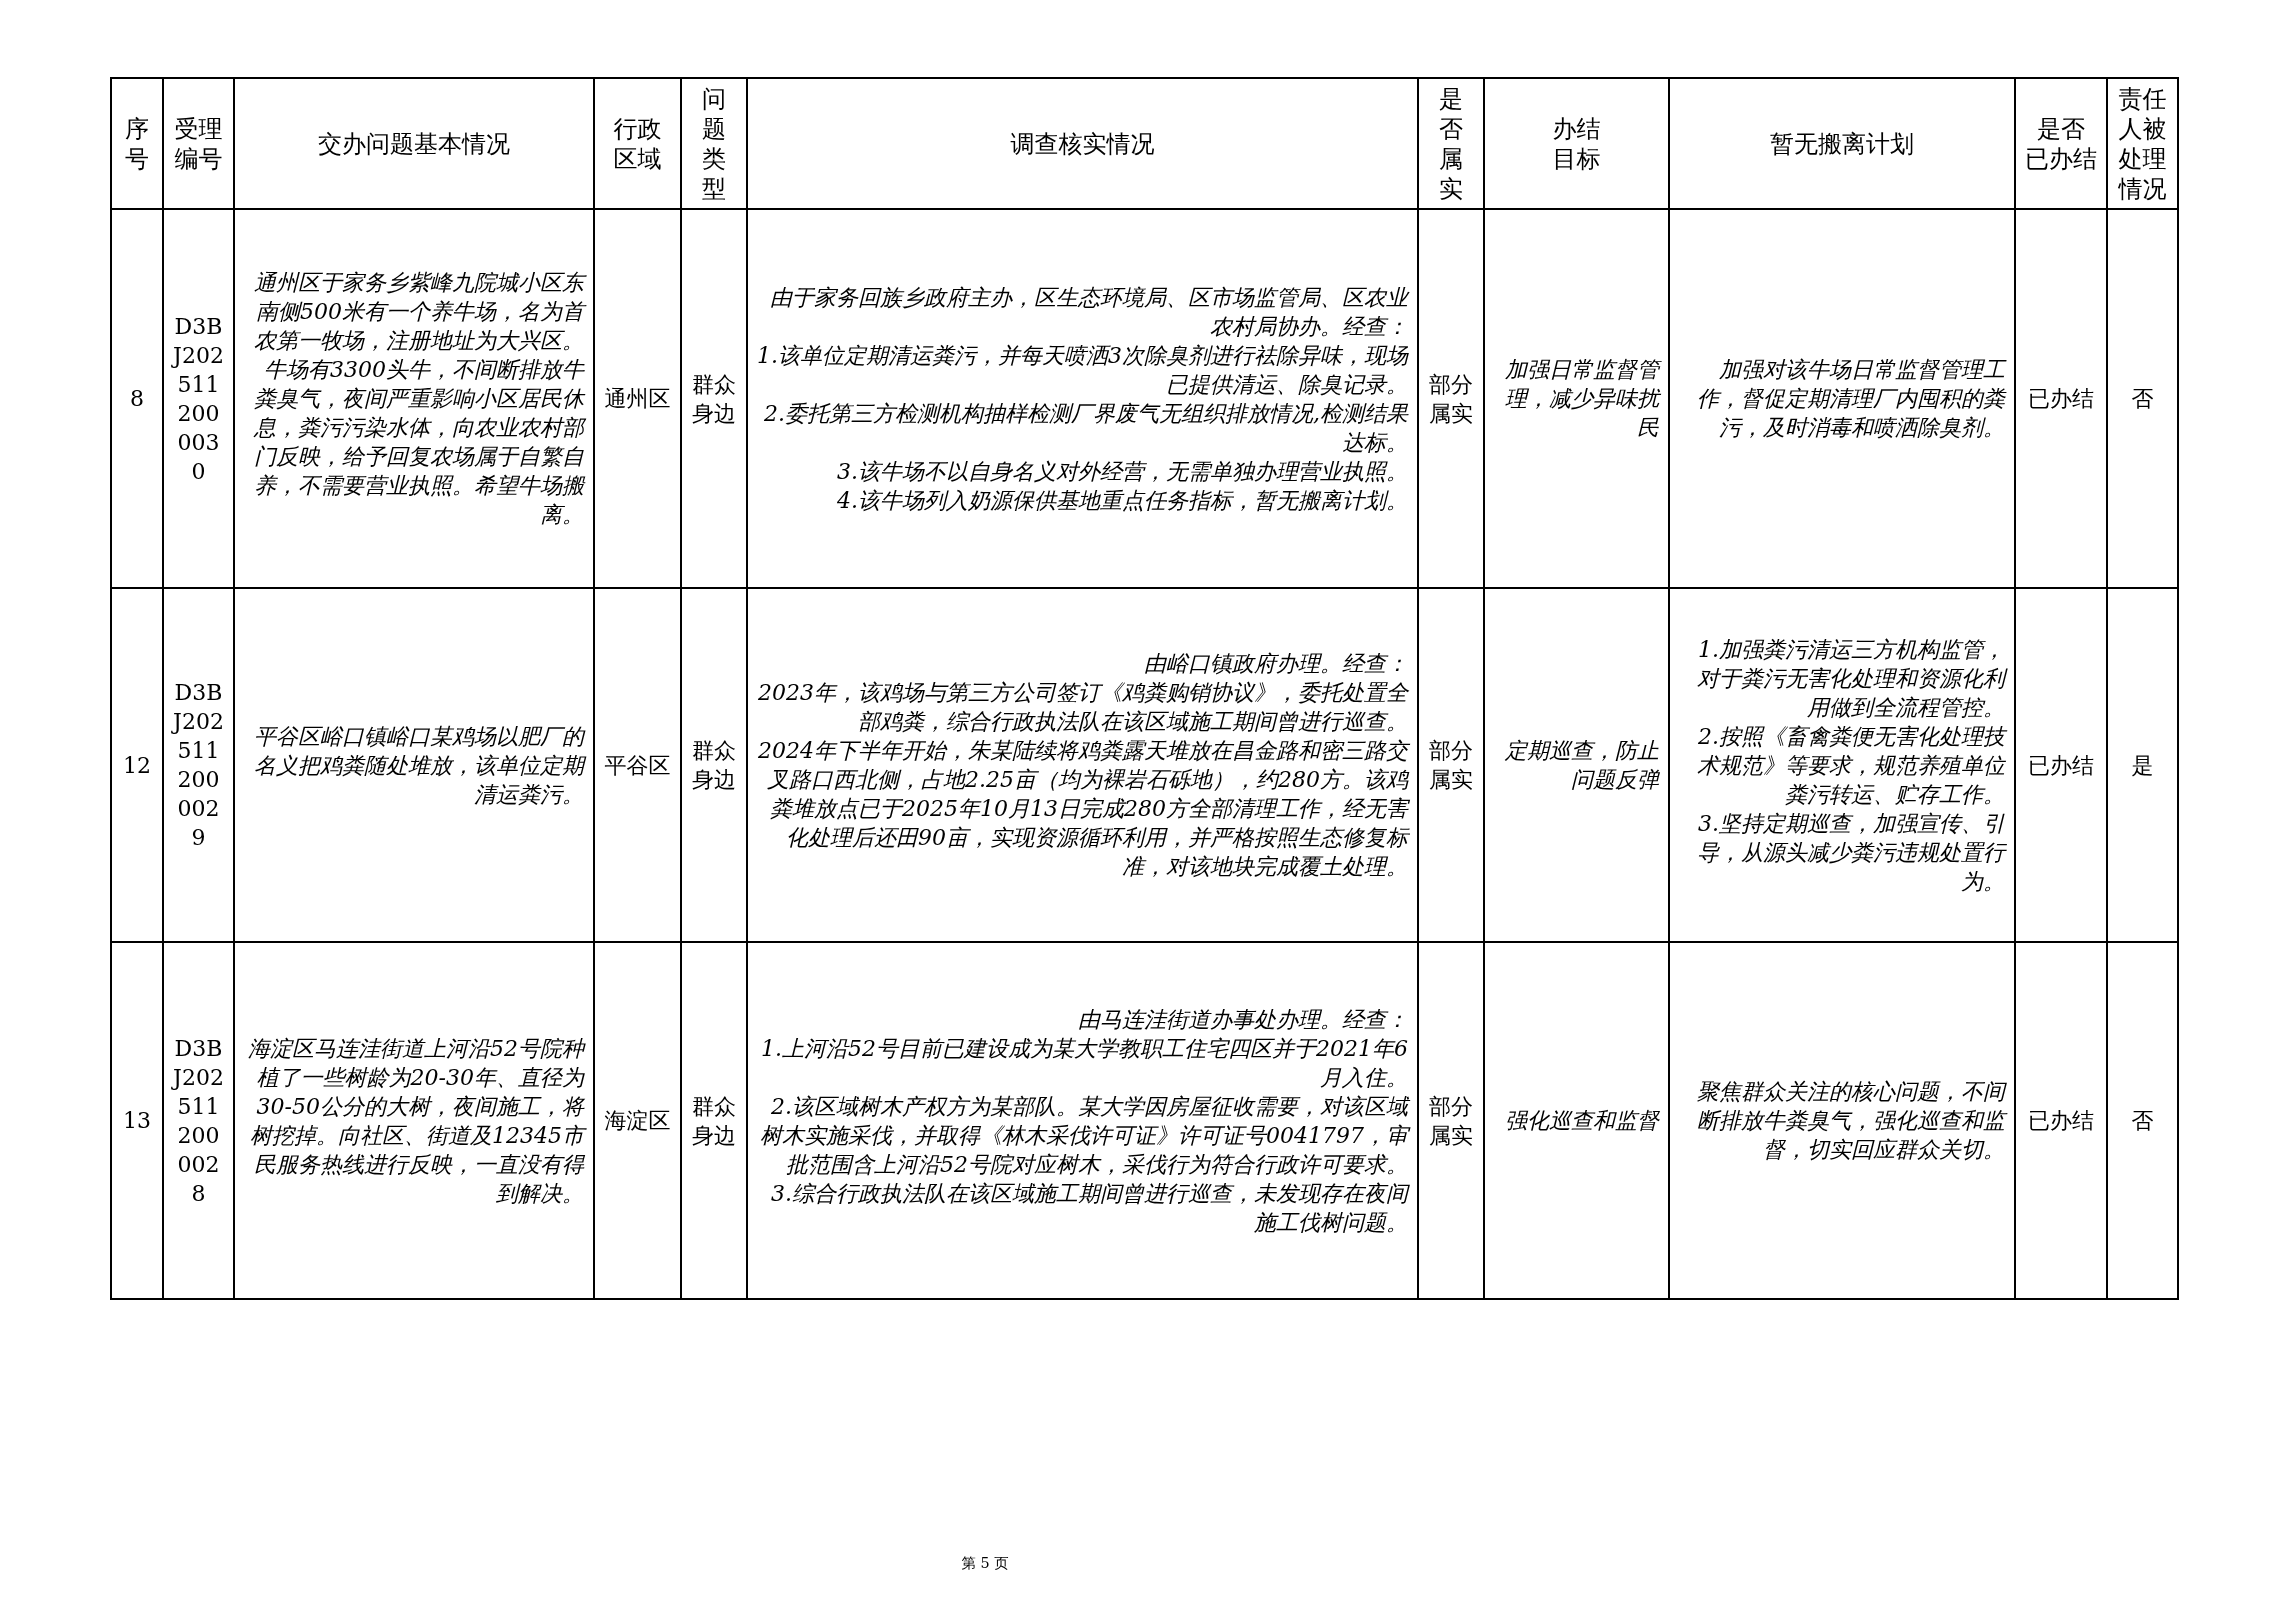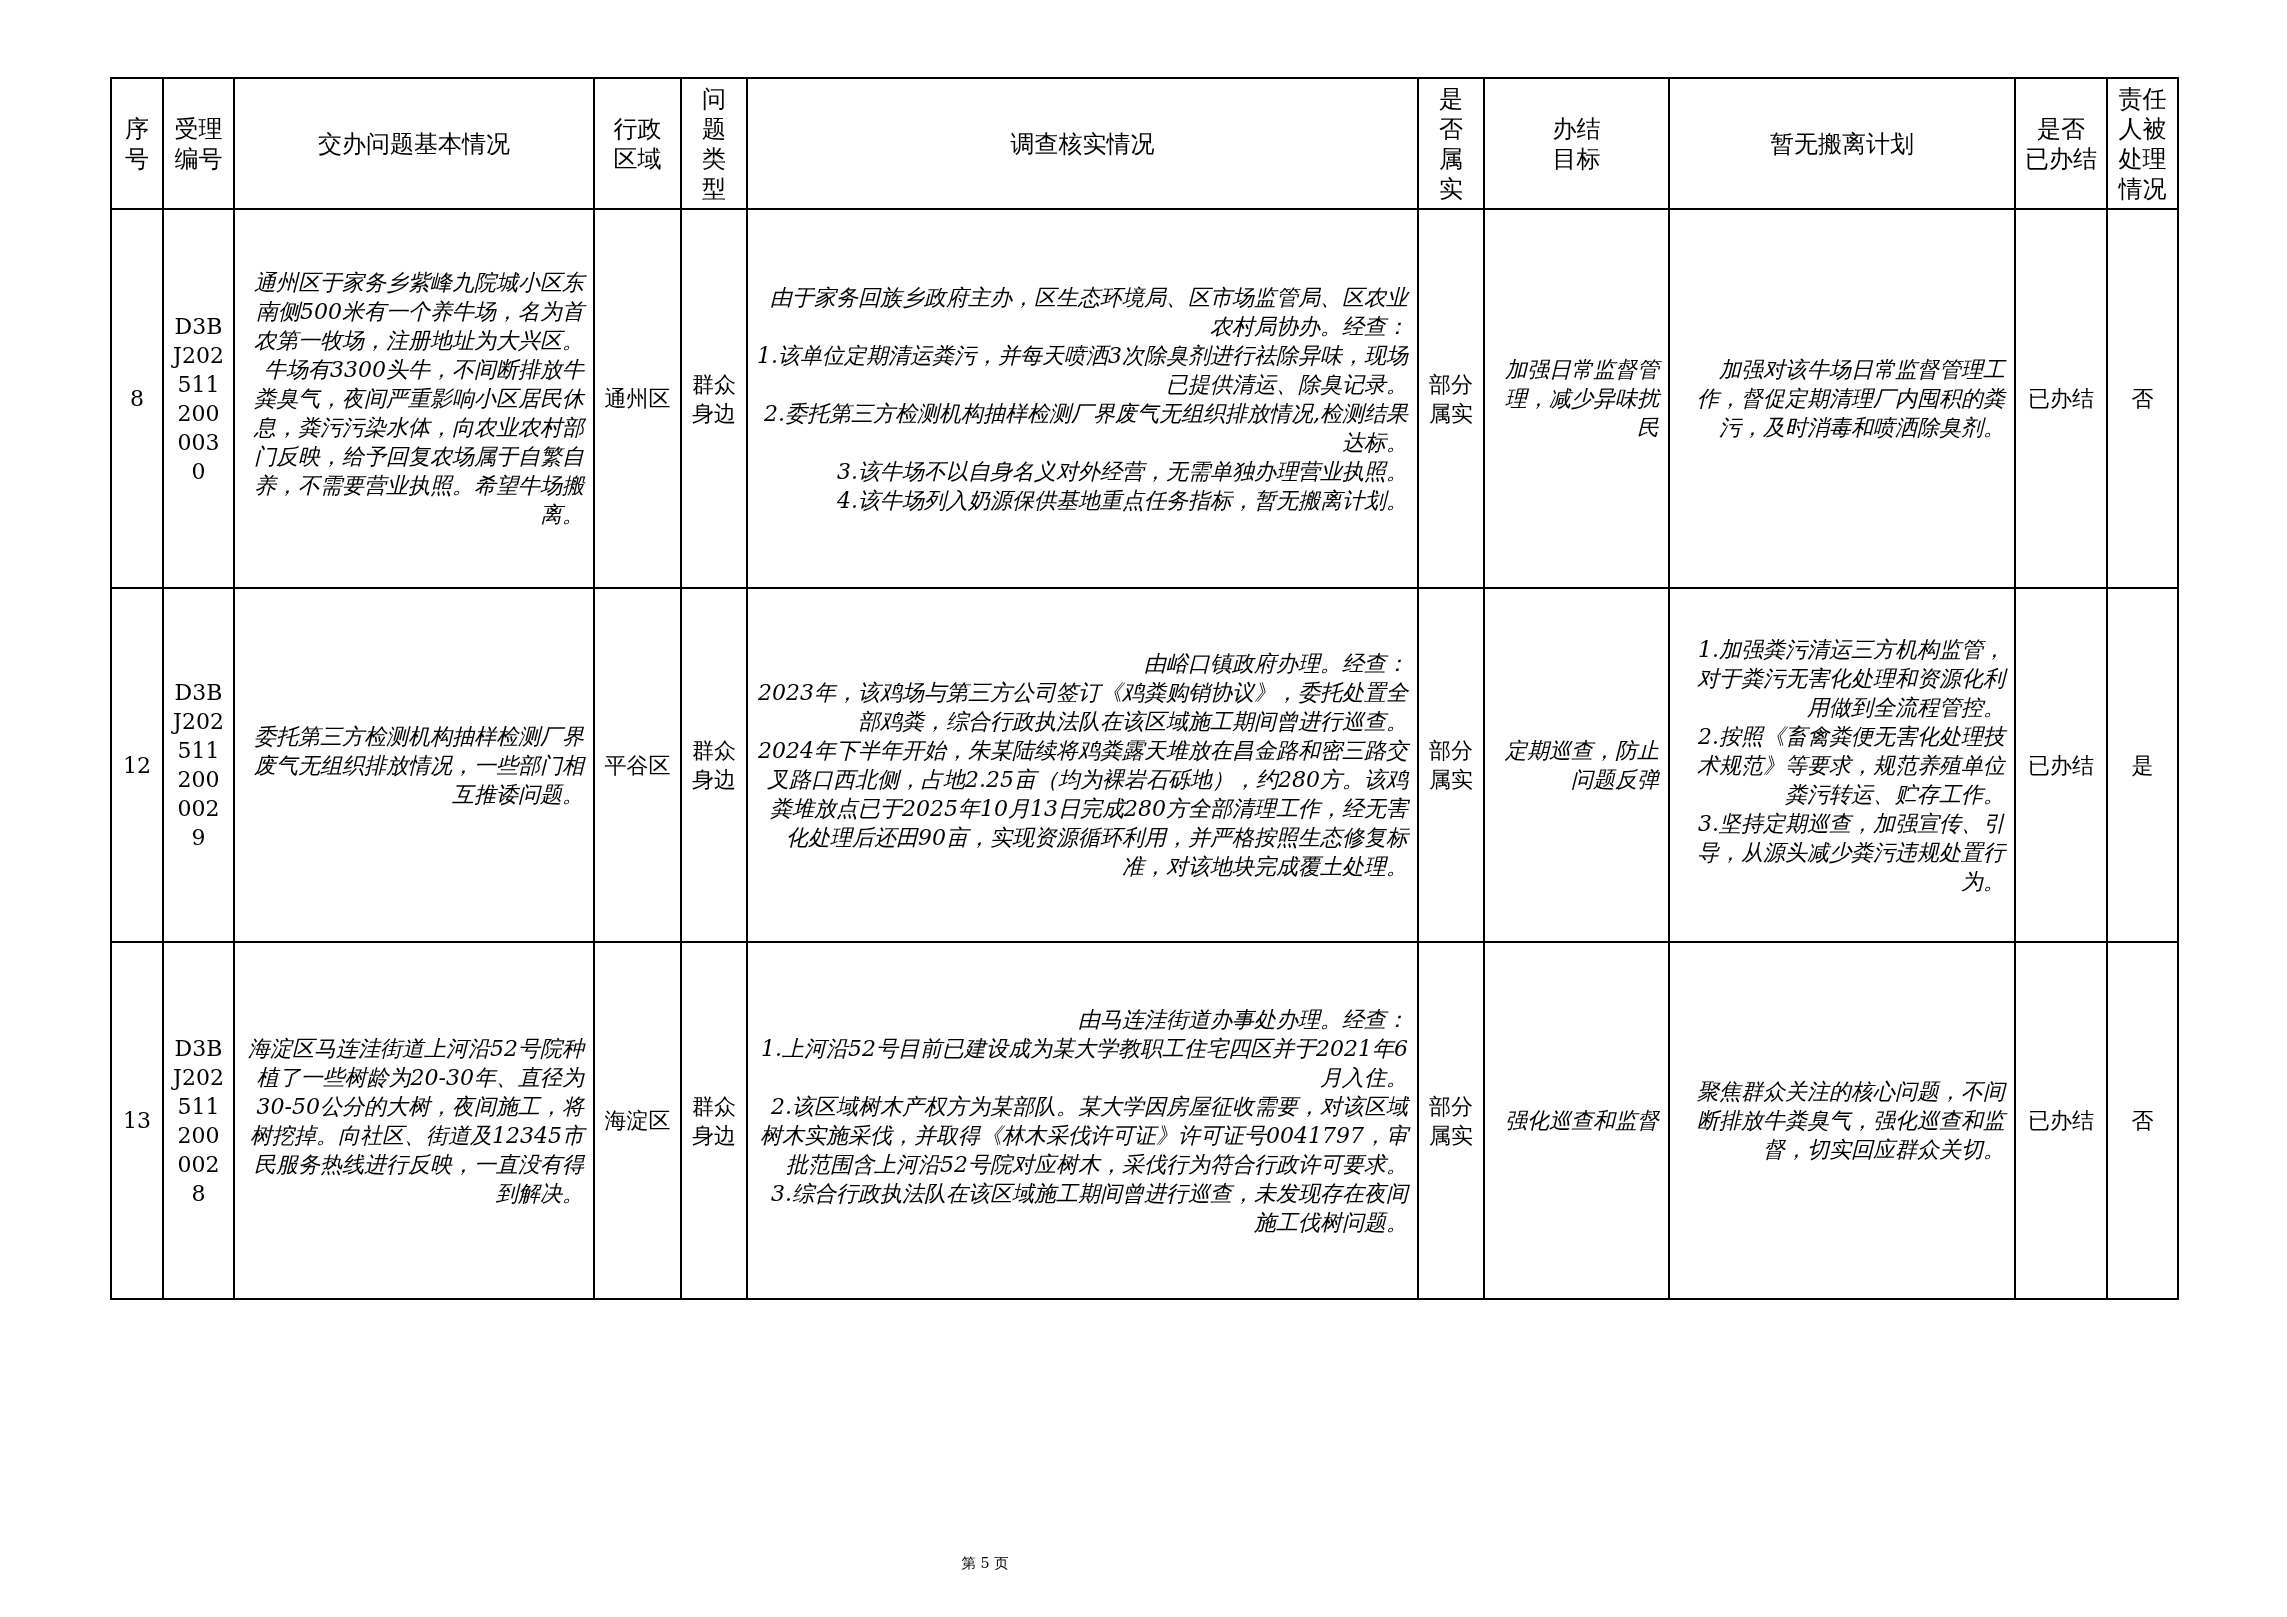--- a/index.html
+++ b/index.html
@@ -79,21 +79,21 @@
 属实</td>
     <td class="l">加强日常监督管理，减少异味扰民</td>
     <td class="l ml">加强对该牛场日常监督管理工作，督促定期清理厂内囤积的粪污，及时消毒和喷洒除臭剂。</td>
     <td class="c">已办结</td>
     <td class="c">否</td>
   </tr>
 
   <tr class="r12">
     <td class="c">12</td>
     <td class="c">D3BJ2025112000029</td>
-    <td class="l">委托第三方检测机构抽样检测厂界废气无组织排放情况，一些部门相互推诿问题。</td>
+    <td class="l">平谷区峪口镇峪口某鸡场以肥厂的名义把鸡粪随处堆放，该单位定期清运粪污。</td>
     <td class="c">平谷区</td>
     <td class="c ml">群众
 身边</td>
     <td class="l ml">由峪口镇政府办理。经查：
 2023年，该鸡场与第三方公司签订《鸡粪购销协议》，委托处置全部鸡粪，综合行政执法队在该区域施工期间曾进行巡查。
 2024年下半年开始，朱某陆续将鸡粪露天堆放在昌金路和密三路交叉路口西北侧，占地2.25亩（均为裸岩石砾地），约280方。该鸡粪堆放点已于2025年10月13日完成280方全部清理工作，经无害化处理后还田90亩，实现资源循环利用，并严格按照生态修复标准，对该地块完成覆土处理。</td>
     <td class="c ml">部分
 属实</td>
     <td class="l">定期巡查，防止问题反弹</td>
     <td class="l ml">1.加强粪污清运三方机构监管，对于粪污无害化处理和资源化利用做到全流程管控。

